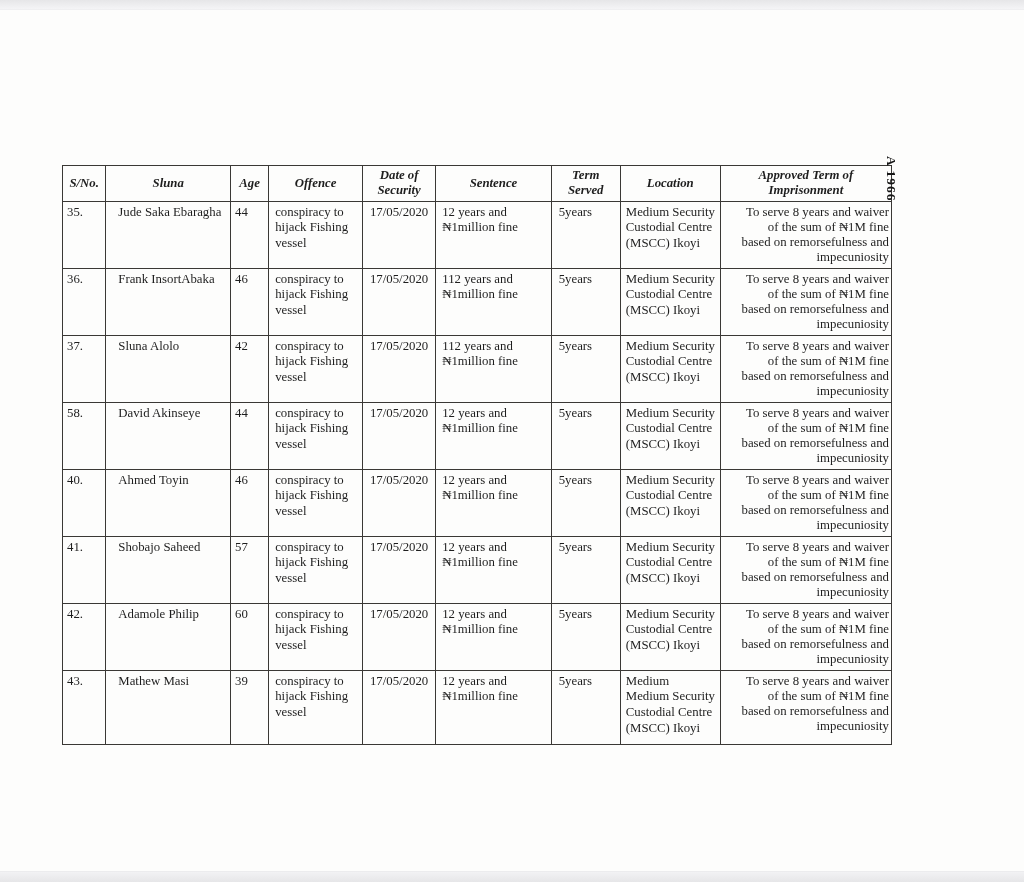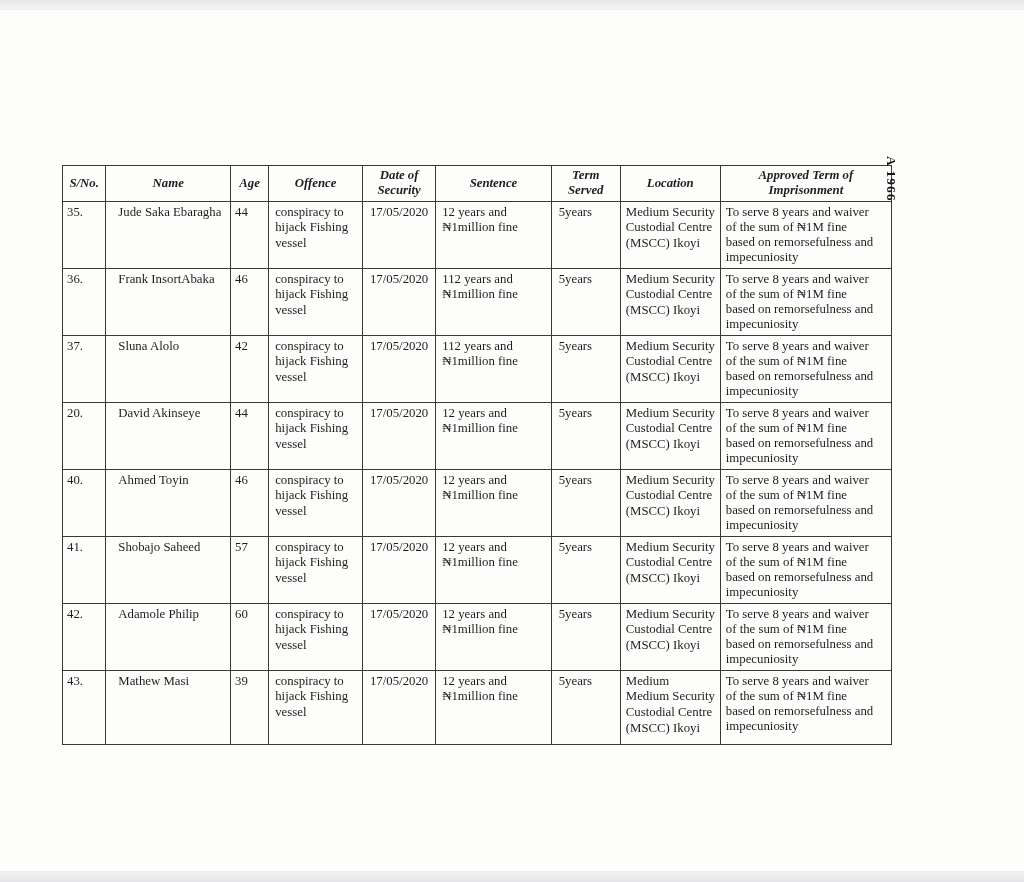--- a/index.html
+++ b/index.html
@@ -63,21 +63,21 @@
   tbody tr { height: 67px; }
   tbody tr:last-child { height: 74px; }
   td.col-sno   { text-align: left; }
   td.col-name  { padding-left: 12px; border-radius: 25px; }
   td.col-age   { text-align: left; }
   td.col-offence { padding-left: 6px; }
   td.col-date  { text-align: center; padding-left: 2px; padding-right: 2px; }
   td.col-sentence { padding-left: 6px; }
   td.col-term  { padding-left: 7px; margin-top: 8px; }
   td.col-location { padding-left: 5px; padding-right: 2px; line-height: 15.6px; }
-  td.col-approved { padding-left: 5px; padding-right: 2px; line-height: 15.2px; }
+  td.col-approved { padding-left: 5px; padding-right: 2px; line-height: 15.2px; text-align: right; }
   .side-label {
     position: absolute;
     left: 883px;
     top: 156px;
     writing-mode: vertical-rl;
     text-orientation: mixed;
     font-weight: bold;
     font-size: 13.5px;
     letter-spacing: 1px;
     color: #161616;
@@ -98,21 +98,21 @@
         <col style="width:91px">
         <col style="width:71px">
         <col style="width:112px">
         <col style="width:67px">
         <col style="width:97px">
         <col style="width:166px">
       </colgroup>
       <thead>
         <tr>
           <th>S/No.</th>
-          <th>Name</th>
+          <th>Sluna</th>
           <th>Age</th>
           <th>Offence</th>
           <th>Date of
 Security</th>
           <th>Sentence</th>
           <th>Term
 Served</th>
           <th>Location</th>
           <th>Approved Term of
 Imprisonment</th>
@@ -170,21 +170,21 @@
             <td class="col-term">5years</td>
             <td class="col-location">Medium Security
 Custodial Centre
 (MSCC)  Ikoyi</td>
             <td class="col-approved">To serve 8 years and waiver
 of the sum of ₦1M fine
 based on remorsefulness and
 impecuniosity</td>
           </tr>
           <tr>
-            <td class="col-sno">20.</td>
+            <td class="col-sno">58.</td>
             <td class="col-name">David Akinseye</td>
             <td class="col-age">44</td>
             <td class="col-offence">conspiracy to
 hijack Fishing
 vessel</td>
             <td class="col-date">17/05/2020</td>
             <td class="col-sentence">12 years and
 ₦1million fine</td>
             <td class="col-term">5years</td>
             <td class="col-location">Medium Security

